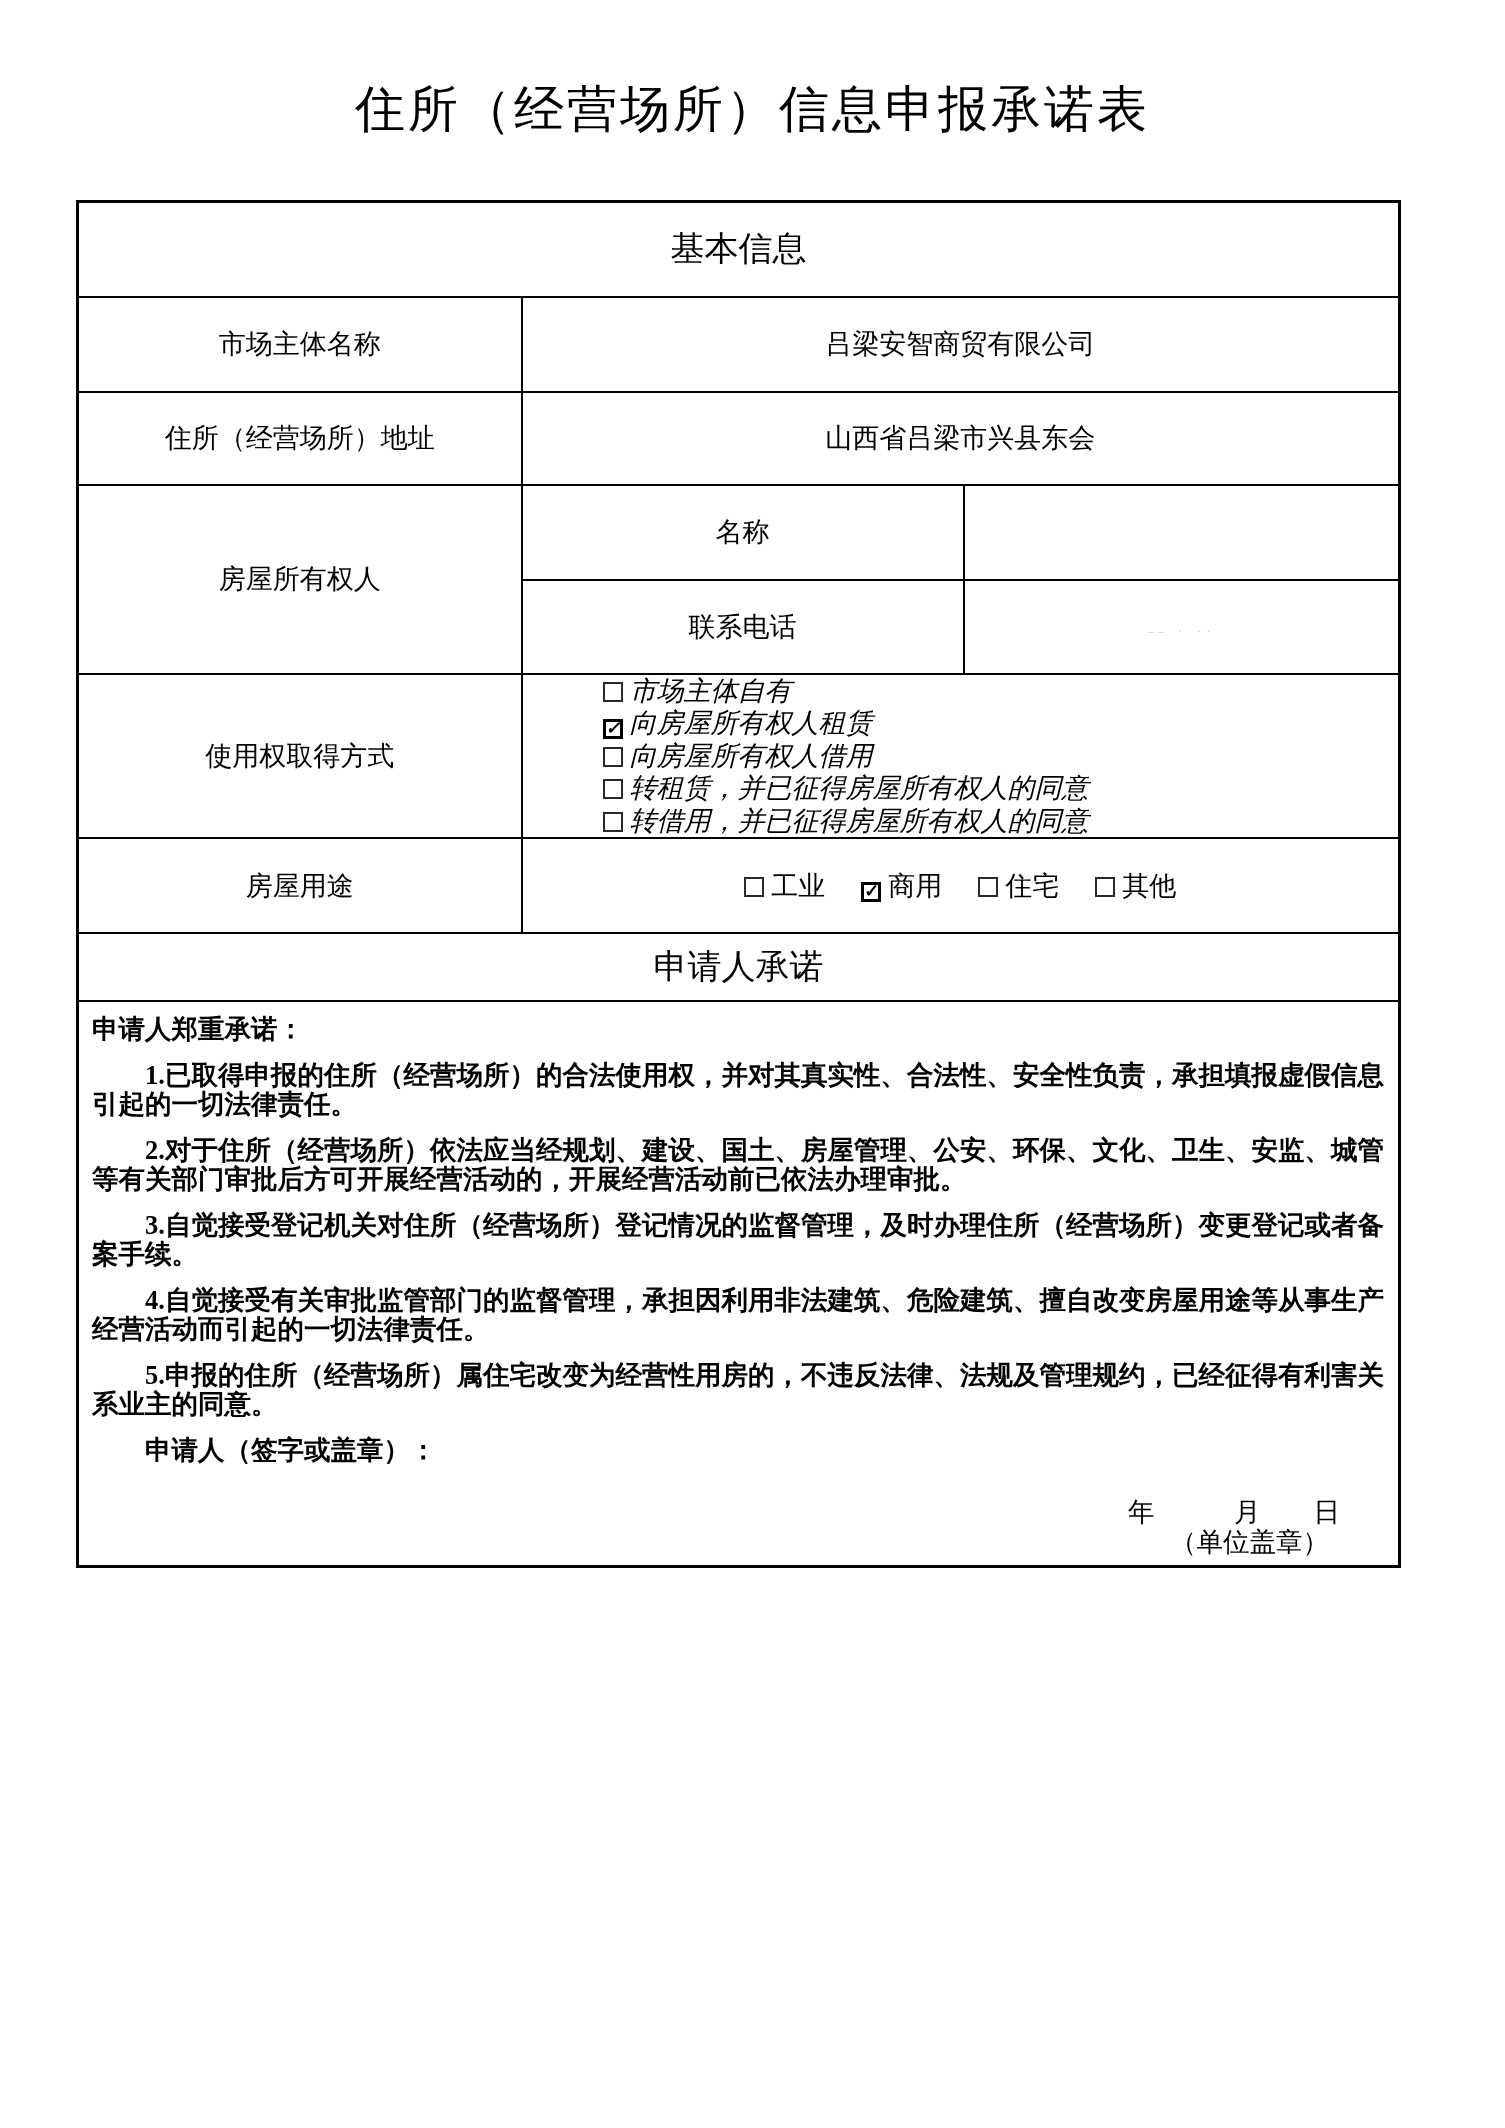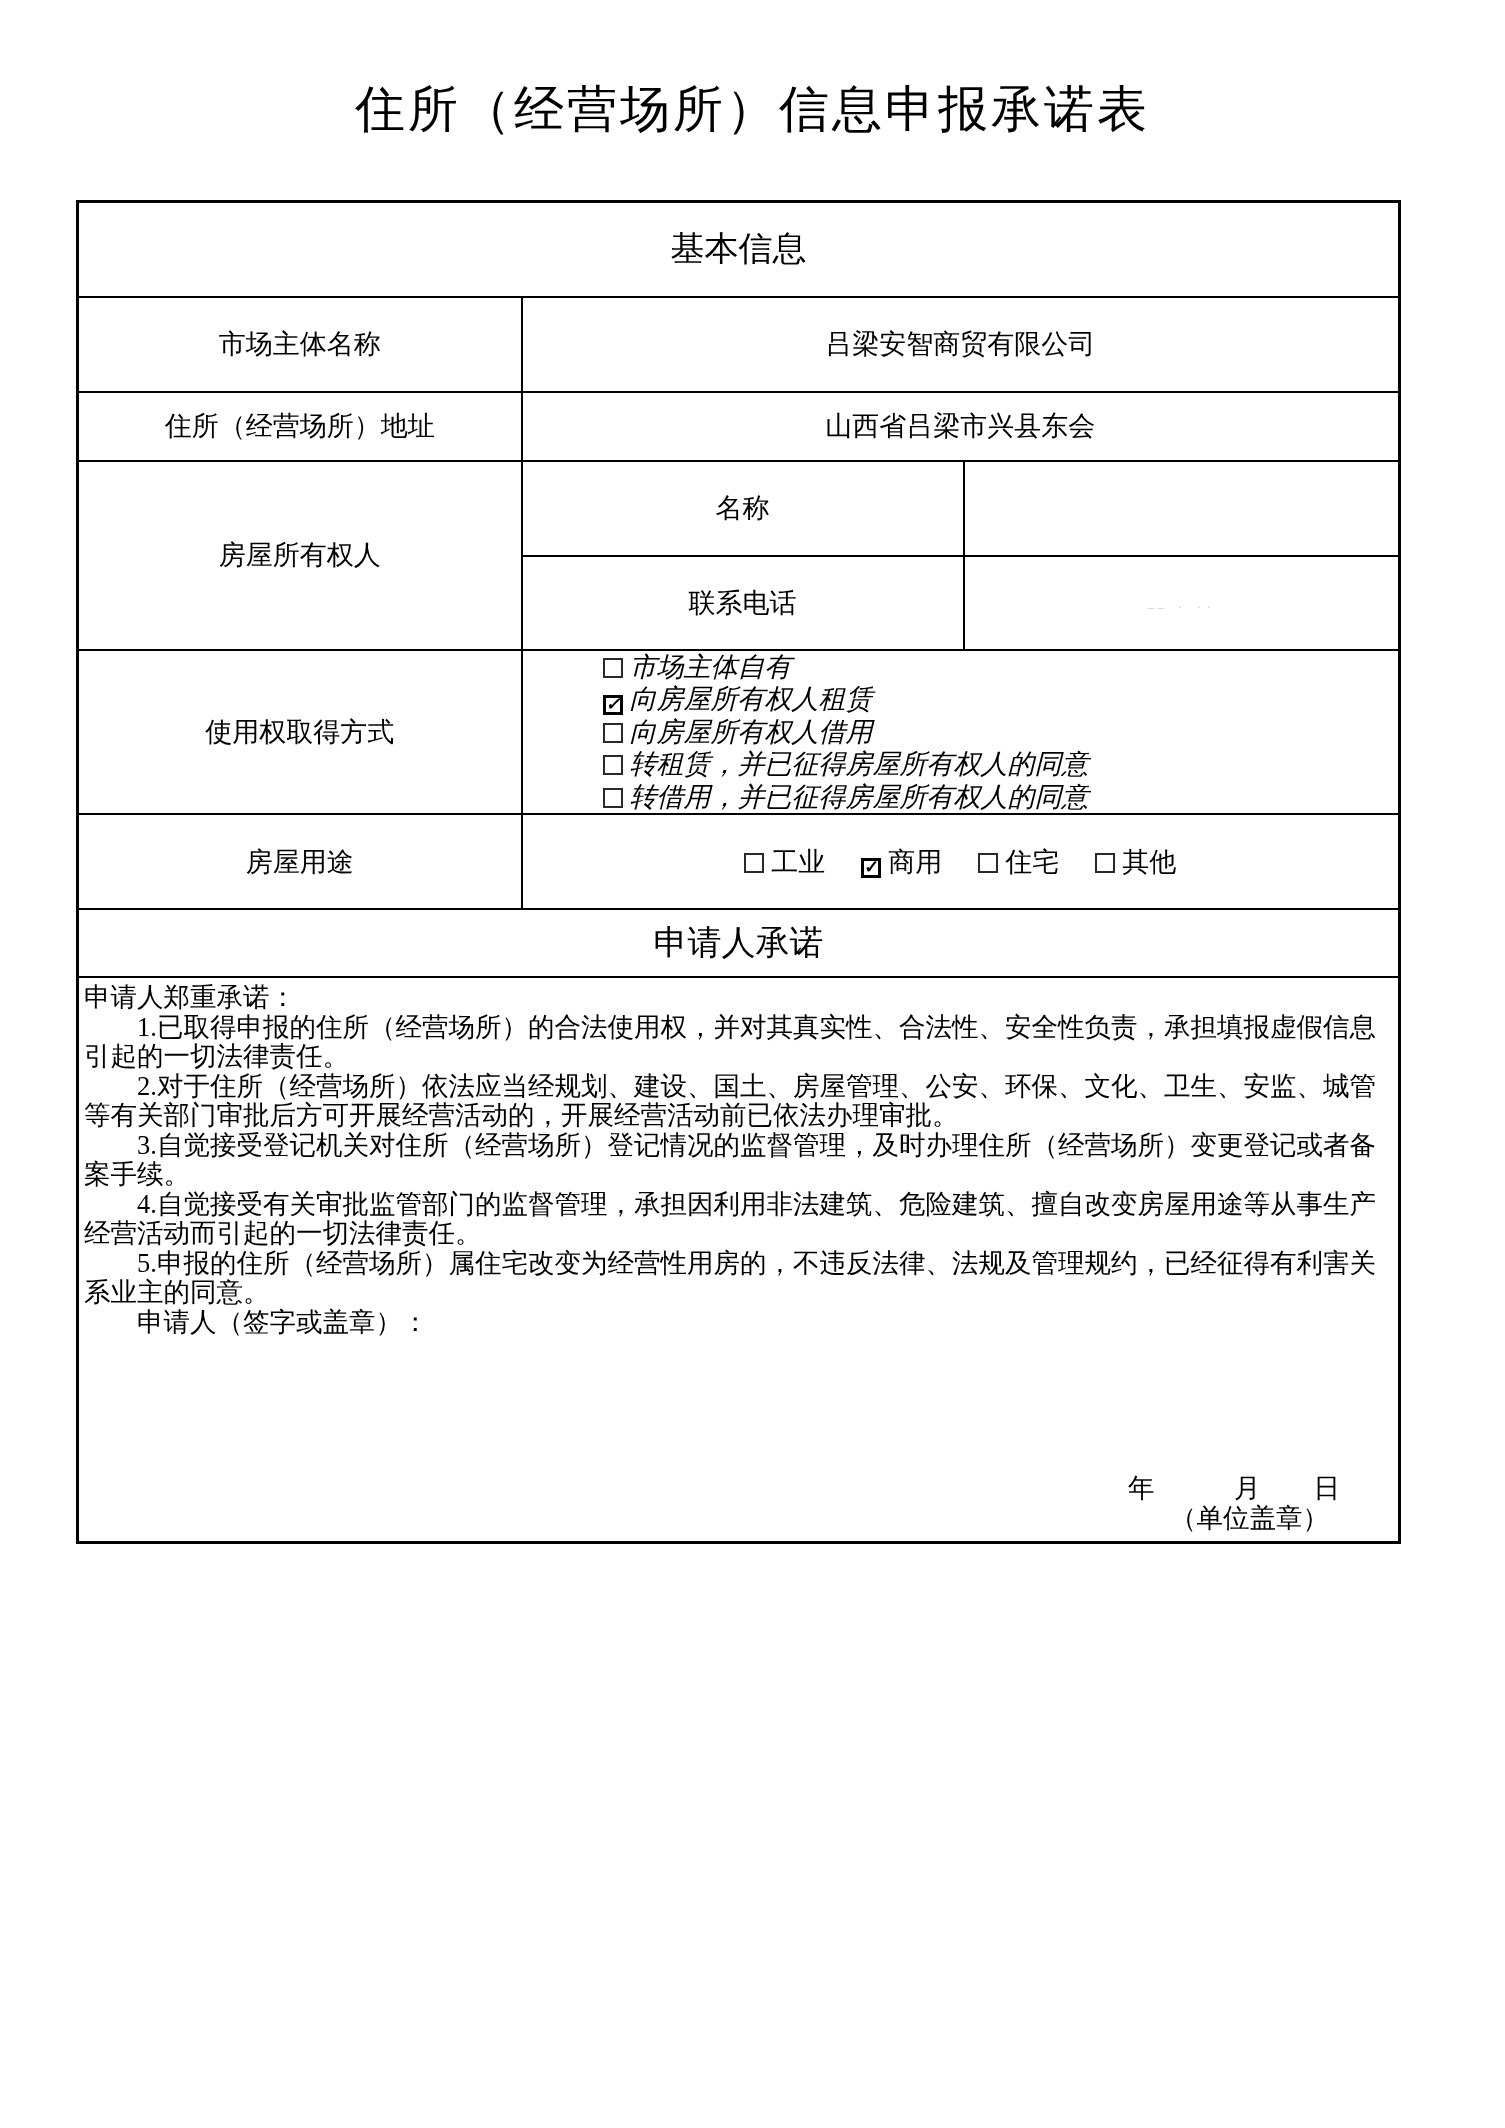--- a/index.html
+++ b/index.html
@@ -22,21 +22,21 @@
     border:3px solid #000;
   }
   table.form td {
     border:2px solid #000;
     text-align:center; vertical-align:middle;
     font-size:27px; padding:0; overflow:hidden;
   }
   .hdr-cell { font-size:34px !important; }
 
   tr.r-95  { height:95px; }
-  tr.r-93  { height:69px; }
+  tr.r-93  { height:93px; }
   tr.r-94  { height:94px; }
   tr.r-96  { height:68px; }
   tr.r-162 { height:162px; }
   tr.r-565 { height:565px; }
 
   
   .cb {
     display:inline-block; box-sizing:border-box;
     width:20px; height:20px; border:2px solid #2a2a2a;
     margin-right:7px; vertical-align:-2px;
@@ -61,21 +61,21 @@
   .opt { white-space:nowrap; }
 
   
   .pledge-cell { vertical-align:top !important; text-align:left !important; }
   .pledge {
     box-sizing:border-box; height:561px;
     display:flex; flex-direction:column;
     padding:5px 6px 6px 5px;
     font-size:26.5px; line-height:29.5px;
   }
-  .pledge p { margin:0; text-indent:2em; }
+  .pledge p { margin:8px; text-indent:2em;font-weight:bold; }
   .pledge p.no-indent { text-indent:0; }
   .spacer { flex:1 1 auto; }
   .date-line { text-align:right; padding-right:52px; white-space:pre; }
   .seal-line { text-align:right; padding-right:63px; }
 
   .faint {
     color:#d2d2d2; font-size:11px; letter-spacing:3px;
     font-family:"DejaVu Sans Mono",monospace;
   }
 </style>

